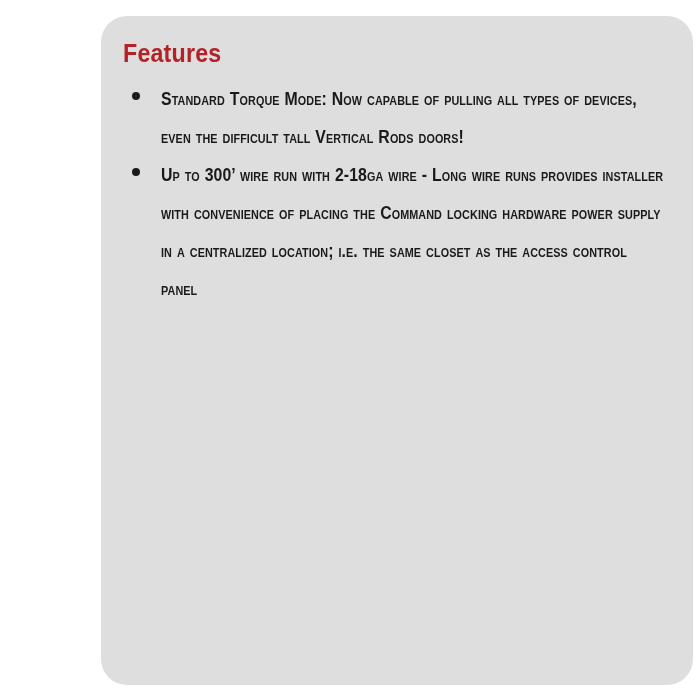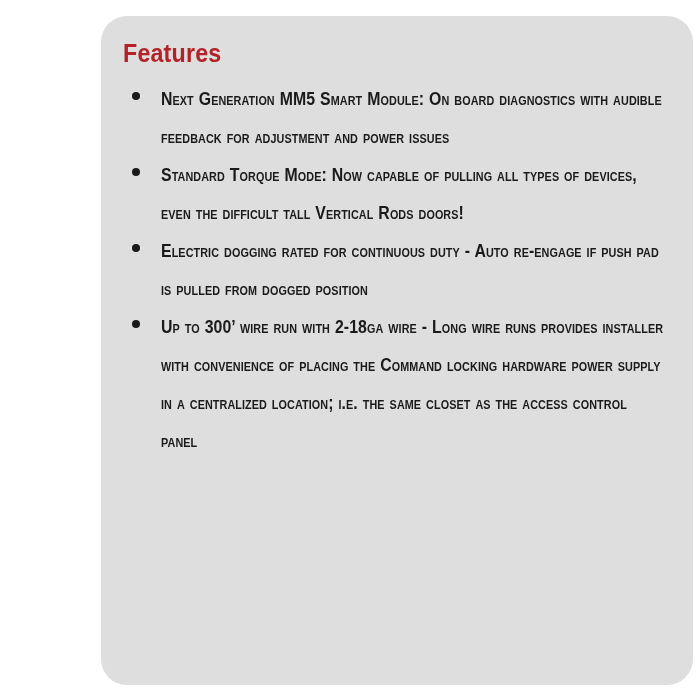--- a/index.html
+++ b/index.html
@@ -82,35 +82,27 @@
 </style>
 </head>
 <body>
 
 <div id="features-card">
 
   <div id="features-heading">Features</div>
 
   <ul id="features-list">
 
-    <li class="feature-item">
-      <span class="bullet-marker"></span>
-      <span class="feature-text">Next Generation MM5 Smart Module: On board diagnostics with audible feedback for adjustment and power issues</span>
-    </li>
 
 
     <li class="feature-item">
       <span class="bullet-marker"></span>
       <span class="feature-text">Standard Torque Mode: Now capable of pulling all types of devices, even the difficult tall Vertical Rods doors!</span>
     </li>
 
-    <li class="feature-item">
-      <span class="bullet-marker"></span>
-      <span class="feature-text">Electric dogging rated for continuous duty - Auto re-engage if push pad is pulled from dogged position</span>
-    </li>
 
     <li class="feature-item">
       <span class="bullet-marker"></span>
       <span class="feature-text">Up to 300’ wire run with 2-18ga wire - Long wire runs provides installer with convenience of placing the Command locking hardware power supply in a centralized location; i.e. the same closet as the access control panel</span>
     </li>
 
 
   </ul>
 </div>
 

